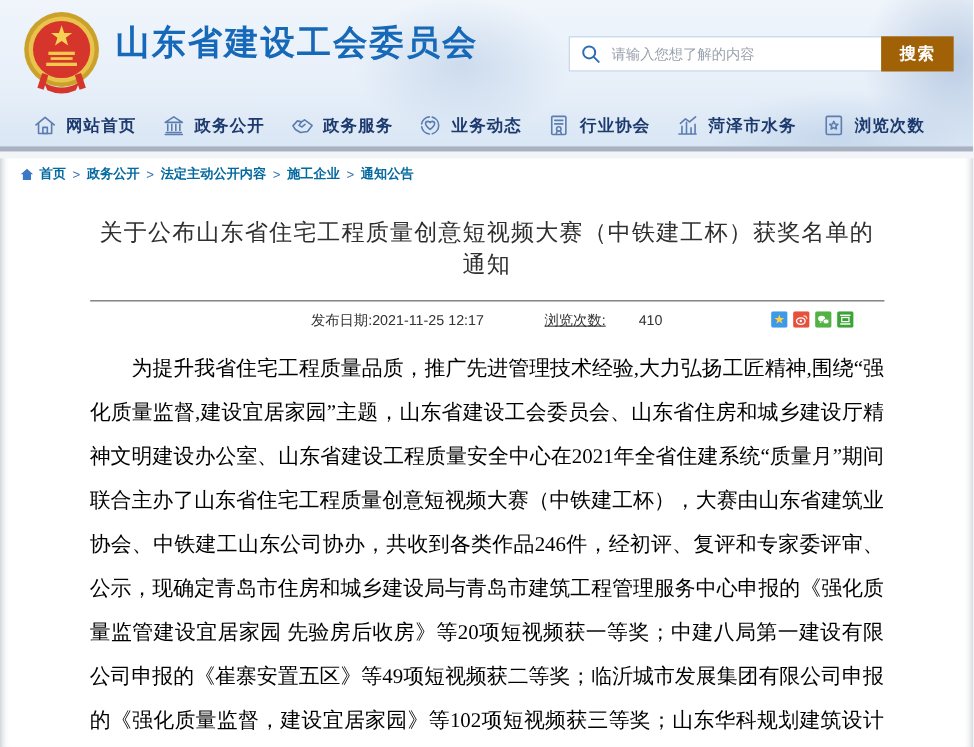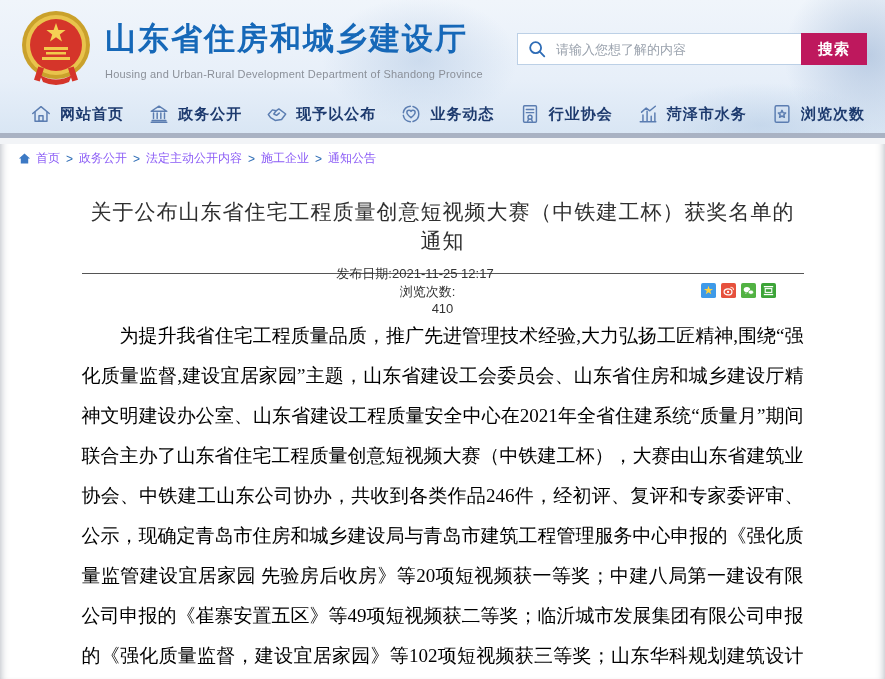--- a/index.html
+++ b/index.html
@@ -20,51 +20,51 @@
   .site-title-block { position:absolute; left:105px; top:18px; }
   .site-title { font-size:31px; font-weight:bold; color:#1668b8; letter-spacing:2px; }
   .site-subtitle { font-size:11px; color:#8b9099; margin-top:8px; letter-spacing:.2px; }
 
   .search-box { position:absolute; left:517px; top:33px; width:350px; height:32px;
     background:#fff; border:1px solid #bcd0e6; display:flex; align-items:center; }
   .search-icon { width:38px; display:flex; justify-content:center; align-items:center; }
   .search-input { flex:1; border:none; outline:none; font-size:13px; color:#333;
     font-family:"Liberation Sans",sans-serif; background:transparent; height:100%; }
   .search-input::placeholder { color:#9aa2ad; }
-  .search-btn { width:66px; height:32px; margin:-1px -1px -1px 0; background:#be185d; color:#fff;
+  .search-btn { width:66px; height:32px; margin:-1px -1px -1px 0; background:#a16207; color:#fff;
     font-size:15px; font-weight:bold; border:none; cursor:pointer; letter-spacing:1px;
     font-family:"Liberation Sans",sans-serif; }
 
   
   .nav { height:38px; display:flex; align-items:center; justify-content:space-between;
-    padding:0 20px 0 30px; }
+    padding:0 44px 0 30px; }
   .nav-item { display:flex; align-items:center; gap:8px; cursor:pointer; }
   .nav-item .nv-ic { display:flex; align-items:center; }
   .nav-label { font-size:15px; font-weight:bold; color:#1d3a6e; letter-spacing:1px; }
   .nav-divider { height:5px; background:#a9b2c3; }
 
   
   .main { height:541px; background:#fff; position:relative;
     box-shadow: inset 8px 0 8px -8px rgba(60,70,90,.45), inset -8px 0 8px -8px rgba(60,70,90,.45);
   }
   .main-top-strip { height:6px; background:#f2f4f7; }
   .breadcrumb { display:flex; align-items:center; gap:5px; padding:6px 0 0 18px;
     font-size:12px; color:#2d6cb5; }
-  .breadcrumb a { color:#8b5cf6; text-decoration:none; cursor:pointer; }
+  .breadcrumb a { color:#0369a1; text-decoration:none; cursor:pointer;font-weight:bold; }
   .crumb-sep { color:#2d6cb5; margin:0 1px; }
 
   .article { width:722px; margin:0 auto; }
   .article-title { text-align:center; font-size:21px; color:#2f2f2f; margin-top:30px;
-    letter-spacing:1px; line-height:1.4; }
+    letter-spacing:1px; line-height:1.4;font-family:Liberation Serif, serif; }
   .title-rule { border:none; border-top:1px solid #555; margin:17px 0 0 0; width:100%; }
 
   .meta-row { position:relative; height:34px; display:flex; align-items:center;
-    justify-content:center; font-size:13px; color:#333;flex-direction:column; }
+    justify-content:center; font-size:13px; color:#333; }
   .meta-date { margin-right:55px; }
-  .meta-views-label { margin-right:30px; }
+  .meta-views-label { margin-right:30px;text-decoration:underline; }
   .share { position:absolute; right:28px; top:9px; display:flex; gap:5px; }
   .share span { width:15px; height:15px; display:inline-block; cursor:pointer; }
   .share svg { display:block; }
 
   .body-text { margin-top:8px; font-family:"Liberation Serif", serif; font-size:19px;
     color:#000; line-height:40px; text-align:justify; }
   .body-text p.indent { text-indent:2em; }
 </style>
 </head>
 <body>
@@ -81,22 +81,21 @@
           <polygon fill="#f5d154" points="38,14 40.4,21 47.6,21 41.8,25.4 44,32.4 38,28.2 32,32.4 34.2,25.4 28.4,21 35.6,21"></polygon>
           <rect x="26" y="38" width="24" height="3" fill="#f2c94c"></rect>
           <rect x="28" y="43" width="20" height="2.5" fill="#f2c94c"></rect>
           <rect x="24" y="48" width="28" height="3" fill="#f2c94c"></rect>
           <path d="M22 66 q16 9 32 0 l-3 7 q-13 6 -26 0 z" fill="#d5352a"></path>
           <rect x="18" y="58" width="6" height="14" fill="#d5352a" transform="rotate(18 21 65)"></rect>
           <rect x="52" y="58" width="6" height="14" fill="#d5352a" transform="rotate(-18 55 65)"></rect>
         </svg>
       </div>
       <div class="site-title-block">
-        <div class="site-title">山东省住房和城乡建设厅</div>
-        <div class="site-subtitle">Housing and Urban-Rural Development Department of Shandong Province</div>
+        <div class="site-title">山东省建设工会委员会</div>
       </div>
       <div class="search-box">
         <span class="search-icon">
           <svg width="20" height="20" viewBox="0 0 22 22" fill="none">
             <circle cx="9.5" cy="9.5" r="6" stroke="#2e6cb6" stroke-width="2"></circle>
             <line x1="14" y1="14" x2="19" y2="19" stroke="#2e6cb6" stroke-width="2" stroke-linecap="round"></line>
           </svg>
         </span>
         <input class="search-input" type="text" placeholder="请输入您想了解的内容" style="">
         <button class="search-btn">搜索</button>
@@ -124,21 +123,21 @@
           </span>
           <span class="nav-label">政务公开</span>
         </div>
         <div class="nav-item">
           <span class="nv-ic">
             <svg width="22" height="22" viewBox="0 0 24 24" fill="none" stroke="#5b7db1" stroke-width="1.6" stroke-linecap="round" stroke-linejoin="round">
               <path d="M2.5 12.5 L7 7.5 L11 8.5 L14 6.5 L21.5 12 L17 18 L10 19 L5 16 Z"></path>
               <path d="M11 8.5 L8.5 12 L11.5 13.5 L14.5 11"></path>
             </svg>
           </span>
-          <span class="nav-label">现予以公布</span>
+          <span class="nav-label">政务服务</span>
         </div>
         <div class="nav-item">
           <span class="nv-ic">
             <svg width="22" height="22" viewBox="0 0 24 24" fill="none" stroke="#5b7db1" stroke-width="1.6" stroke-linecap="round" stroke-linejoin="round">
               <circle cx="12" cy="12" r="8.5" stroke-dasharray="11 3"></circle>
               <path d="M12 16 C9 13.5 7.5 12 7.5 10.3 C7.5 9 8.6 8 9.9 8 C10.8 8 11.6 8.5 12 9.2 C12.4 8.5 13.2 8 14.1 8 C15.4 8 16.5 9 16.5 10.3 C16.5 12 15 13.5 12 16 Z"></path>
             </svg>
           </span>
           <span class="nav-label">业务动态</span>
         </div>

